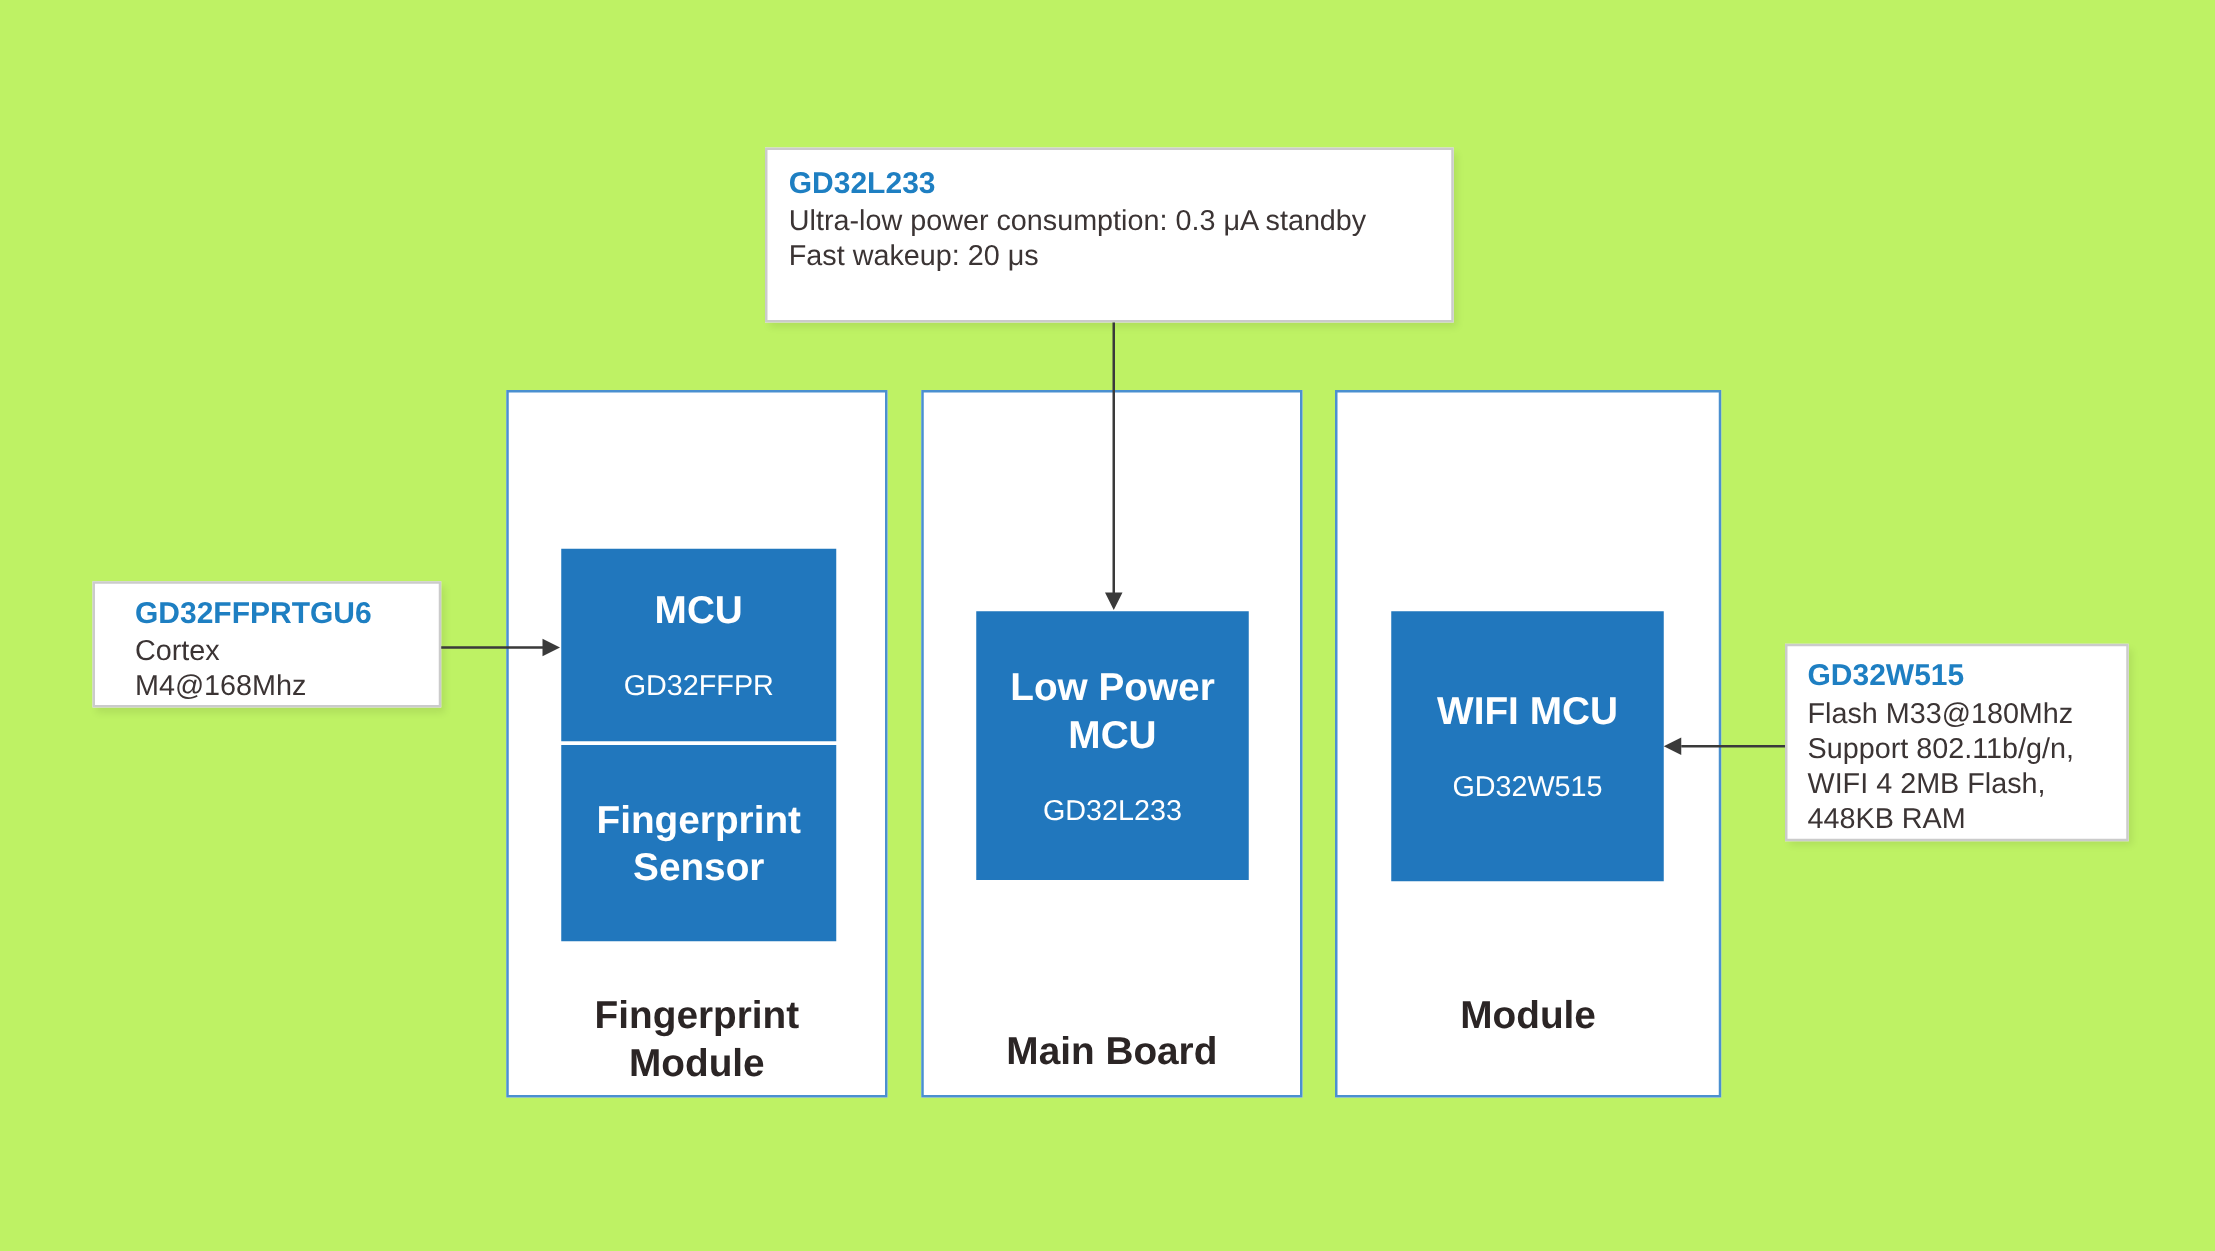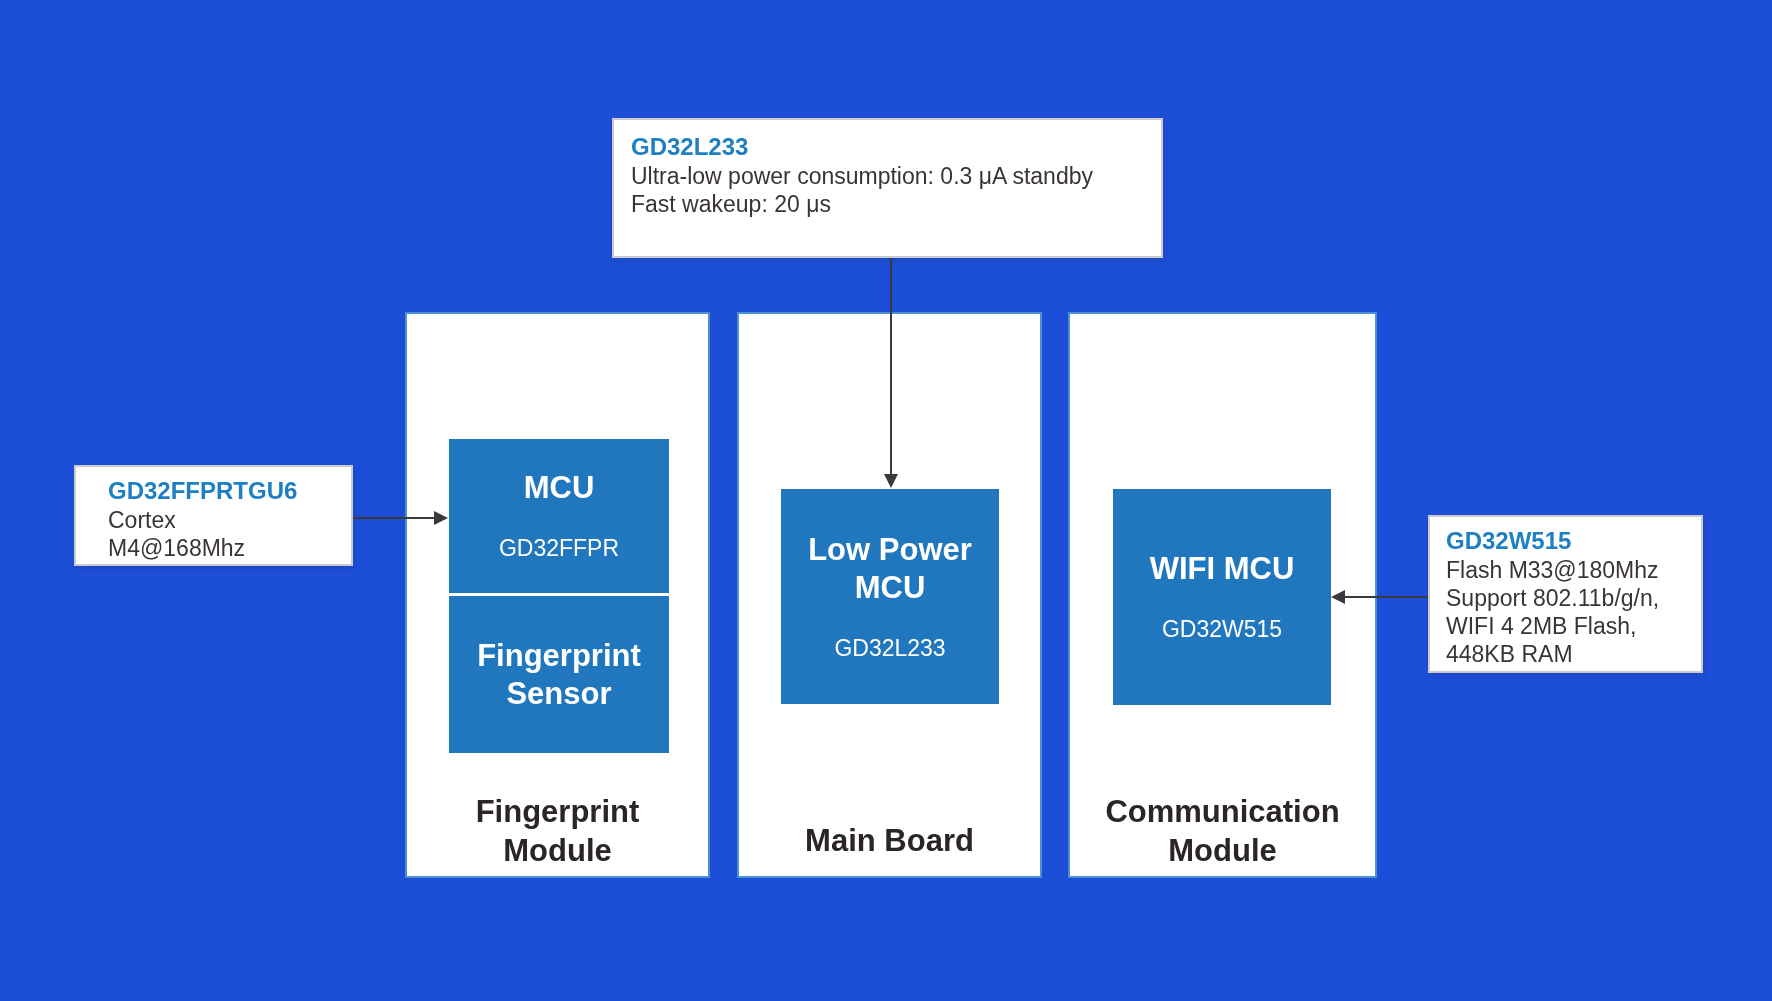--- a/index.html
+++ b/index.html
@@ -1,17 +1,17 @@
 <!DOCTYPE html>
 <html><head>
 <meta charset="utf-8">
 <style>
   html,body{margin:0;padding:0;background:#ffffff;}
   body{font-family:"Liberation Sans","DejaVu Sans",sans-serif;}
-  .stage{position:relative;width:1772px;height:1001px;background:#1d4ed8;overflow:hidden;}
+  .stage{position:relative;width:1772px;height:1001px;background:#bef264;overflow:hidden;}
 
   
   .callout{position:absolute;background:#ffffff;border:2px solid #cbcbcb;
            box-shadow:3px 4px 6px rgba(0,0,0,0.08);box-sizing:border-box;}
   .c-title{color:#1e7fc2;font-weight:bold;font-size:24px;line-height:30px;}
   .c-line{color:#3b3434;font-size:23px;line-height:28px;}
 
   
   .module{position:absolute;border:2px solid #4b90d0;box-sizing:border-box;background:#ffffff;}
   .module-label{position:absolute;width:100%;text-align:center;color:#2b2525;
@@ -79,21 +79,20 @@
   <div class="chip" style="left:781px;top:489px;width:218px;height:215px;">
     <div class="chip-title">
       <div>Low Power</div>
       <div>MCU</div>
     </div>
     <div class="chip-part">GD32L233</div>
   </div>
 
   <div class="module" style="left:1068px;top:312px;width:309px;height:566px;">
     <div class="module-label" style="top:478px;">
-      <div>Communication</div>
       <div>Module</div>
     </div>
   </div>
   <div class="chip" style="left:1113px;top:489px;width:218px;height:216px;">
     <div class="chip-title">WIFI MCU</div>
     <div class="chip-part">GD32W515</div>
   </div>
 
   <div class="arrow-line" style="left:353px;top:517px;width:82px;height:2px;"></div>
   <div class="arrow-head right" style="left:434px;top:511px;"></div>

